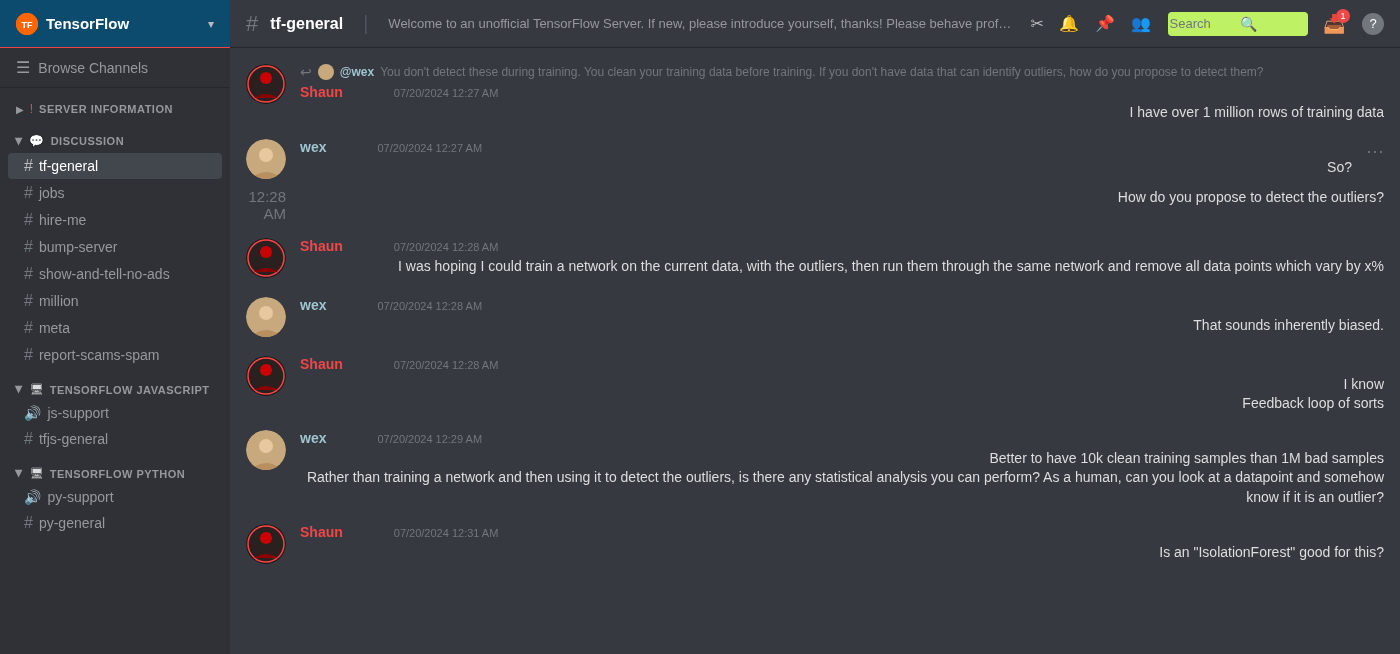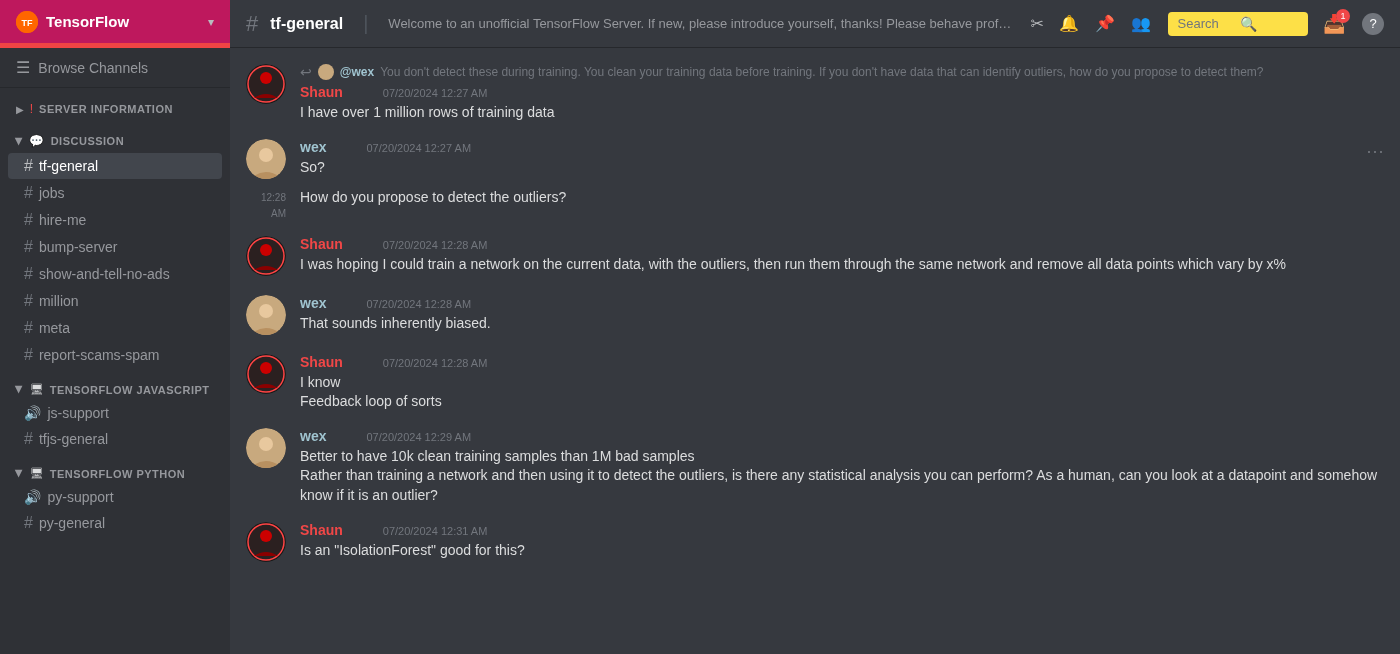--- a/index.html
+++ b/index.html
@@ -1,20 +1,20 @@
 <!DOCTYPE html>
 <html><head>
   <meta charset="utf-8">
   <style>
     * { margin: 0; padding: 0; box-sizing: border-box; }
     body { font-family: 'Segoe UI', Arial, sans-serif; background: #36393f; color: #dcddde; display: flex; height: 654px; width: 1400px; overflow: hidden; font-size: 14px; }
 
     
     #sidebar { width: 230px; background: #2f3136; display: flex; flex-direction: column; flex-shrink: 0; }
-    #server-header { background: #be185d; padding: 12px 16px; display: flex; align-items: center; justify-content: space-between; border-bottom: 5px solid #ef4444; height: 48px; cursor: pointer; }
+    #server-header { background: #0c4a6e; padding: 12px 16px; display: flex; align-items: center; justify-content: space-between; border-bottom: 1px solid #ef4444; height: 48px; cursor: pointer; }
     #server-header-title { font-weight: 700; font-size: 15px; color: #fff; display: flex; align-items: center; gap: 8px; }
     #server-header-icon { width: 22px; height: 22px; background: #ff6600; border-radius: 50%; display: flex; align-items: center; justify-content: center; font-size: 10px; color: #fff; font-weight: 700; }
     #sidebar-chevron { color: #b9bbbe; font-size: 12px; }
 
     #browse-channels-btn { padding: 10px 16px; color: #96989d; display: flex; align-items: center; gap: 8px; cursor: pointer; font-size: 14px; font-weight: 500; border-bottom: 1px solid #26282c; }
 
     #channels-list { flex: 1; overflow-y: auto; padding-bottom: 8px; }
     #channels-list::-webkit-scrollbar { width: 4px; }
     #channels-list::-webkit-scrollbar-thumb { background: #202225; border-radius: 2px; }
 
@@ -31,38 +31,38 @@
     #main { flex: 1; display: flex; flex-direction: column; background: #36393f; }
 
     
     #channel-header { height: 48px; background: #36393f; border-bottom: 1px solid #26282c; display: flex; align-items: center; padding: 0 16px; gap: 12px; flex-shrink: 0; }
     #channel-header-hash { color: #72767d; font-size: 20px; font-weight: 300; }
     #channel-header-name { font-weight: 700; color: #fff; font-size: 16px; }
     #channel-header-divider { color: #72767d; margin: 0 8px; }
     #channel-header-desc { color: #96989d; font-size: 13px; flex: 1; overflow: hidden; white-space: nowrap; text-overflow: ellipsis; }
     #header-icons { display: flex; align-items: center; gap: 16px; margin-left: auto; }
     .header-icon { color: #b9bbbe; cursor: pointer; font-size: 18px; }
-    #search-bar { background: #fde047; border-radius: 4px; padding: 4px 10px; display: flex; align-items: center; gap: 6px; width: 140px; cursor: text; }
+    #search-bar { background: #bef264; border-radius: 4px; padding: 4px 2px; display: flex; align-items: center; gap: 6px; width: 140px; cursor: text; }
     #search-bar span { color: #72767d; font-size: 13px; flex: 1; }
     #search-bar .search-icon { color: #72767d; font-size: 14px; }
 
     
     #messages-area { flex: 1; overflow-y: auto; padding: 16px 16px 16px 16px; }
     #messages-area::-webkit-scrollbar { width: 6px; }
     #messages-area::-webkit-scrollbar-thumb { background: #202225; border-radius: 3px; }
 
     .message-group { display: flex; gap: 14px; margin-bottom: 16px; }
 
     .message-content { flex: 1; }
-    .message-meta { display: flex; align-items: baseline; gap: 8px; margin-bottom: 3px; }
+    .message-meta { display: flex; align-items: baseline; gap: 19px; margin-bottom: 3px; }
     .username { font-weight: 700; font-size: 14px; }
     .username-shaun { color: #f04747; }
     .username-wex { color: #a0c4d0; }
     .timestamp { color: #72767d; font-size: 11px; padding-left: 32px; }
-    .message-text { color: #dcddde; line-height: 1.4; font-size: 14px; }
+    .message-text { color: #dcddde; line-height: 1.4; font-size: 14px; text-align: right; }
     .message-text em { font-style: italic; }
 
     .inline-reply { display: flex; align-items: center; gap: 6px; font-size: 12px; color: #72767d; margin-bottom: 4px; }
     .reply-avatar { width: 16px; height: 16px; border-radius: 50%; background: #c8a97e; display: inline-block; }
     .reply-username { color: #a0c4d0; font-weight: 700; }
 
     
     .shaun-avatar-svg { width: 40px; height: 40px; border-radius: 50%; }
     .wex-avatar-svg { width: 40px; height: 40px; border-radius: 50%; }
     .header-icon-wrapper { position: relative; display: inline-flex; }
@@ -241,21 +241,21 @@
         </div>
         <div class="message-text">So?</div>
       </div>
       <div style="margin-left: auto; padding-top: 2px;">
         <span style="color:#72767d; font-size:18px;">···</span>
       </div>
     </div>
 
     <div style="display: flex; gap: 14px; margin-bottom: 16px; margin-top: -10px;">
       <div style="width:40px; text-align: right; flex-shrink:0;">
-        <span style="color:#72767d; font-size:10px;">12:28 AM</span>
+        <span style="color:#72767d; font-size:15px;">12:28 AM</span>
       </div>
       <div class="message-content">
         <div class="message-text">How do you propose to detect the outliers?</div>
       </div>
     </div>
 
     <div class="message-group">
       <div>
         <svg class="shaun-avatar-svg" viewBox="0 0 40 40" xmlns="http://www.w3.org/2000/svg">
           <circle cx="20" cy="20" r="20" fill="#1a1a1a"></circle>

